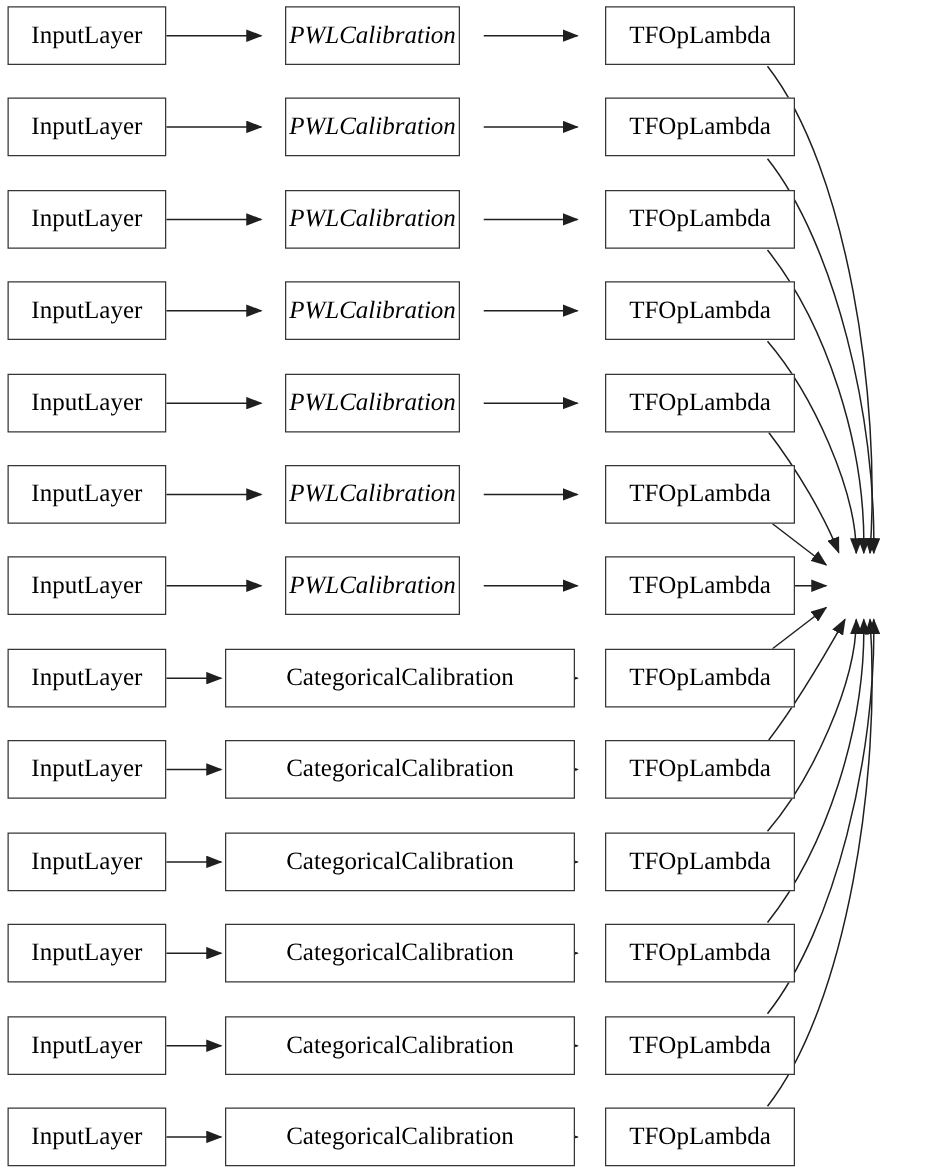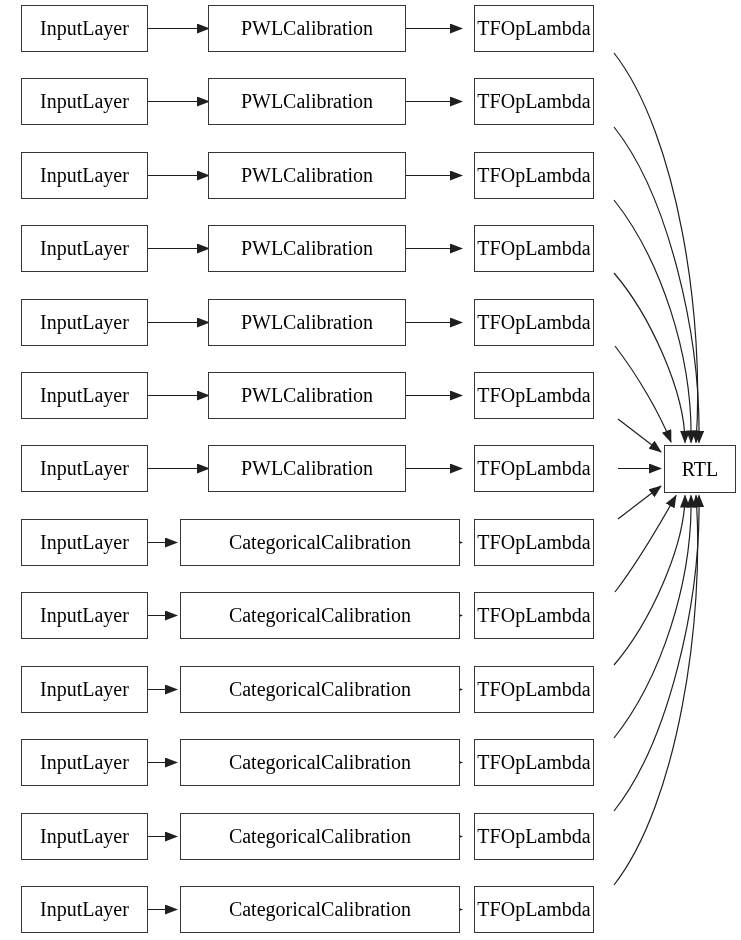--- a/index.html
+++ b/index.html
@@ -27,24 +27,24 @@
     height: 47px;
     background: #ffffff;
     border: 1.4px solid #363636;
     display: flex;
     align-items: center;
     justify-content: center;
     font-size: 20px;
     color: #000000;
     white-space: nowrap;
   }
-  .col-input { left: 21px;   width: 127px; }
-  .col-pwl   { left: 208px; width: 198px; }
+  .col-input { left: 6px;   width: 127px; }
+  .col-pwl   { left: 228px; width: 140px; font-style: italic; }
   .col-cat   { left: 180px; width: 280px; }
-  .col-tfop  { left: 474px; width: 120px; }
+  .col-tfop  { left: 484px; width: 152px; }
   .node-rtl  { left: 664px; width: 72px; top: 445px; height: 48px; }
   .r1  { top: 5px; }
   .r2  { top: 78px; }
   .r3  { top: 152px; }
   .r4  { top: 225px; }
   .r5  { top: 299px; }
   .r6  { top: 372px; }
   .r7  { top: 445px; }
   .r8  { top: 519px; }
   .r9  { top: 592px; }
@@ -143,15 +143,14 @@
   <div class="node col-tfop r5">TFOpLambda</div>
   <div class="node col-tfop r6">TFOpLambda</div>
   <div class="node col-tfop r7">TFOpLambda</div>
   <div class="node col-tfop r8">TFOpLambda</div>
   <div class="node col-tfop r9">TFOpLambda</div>
   <div class="node col-tfop r10">TFOpLambda</div>
   <div class="node col-tfop r11">TFOpLambda</div>
   <div class="node col-tfop r12">TFOpLambda</div>
   <div class="node col-tfop r13">TFOpLambda</div>
 
-  <div class="node node-rtl">RTL</div>
 
 </div>
 
 </body></html>

